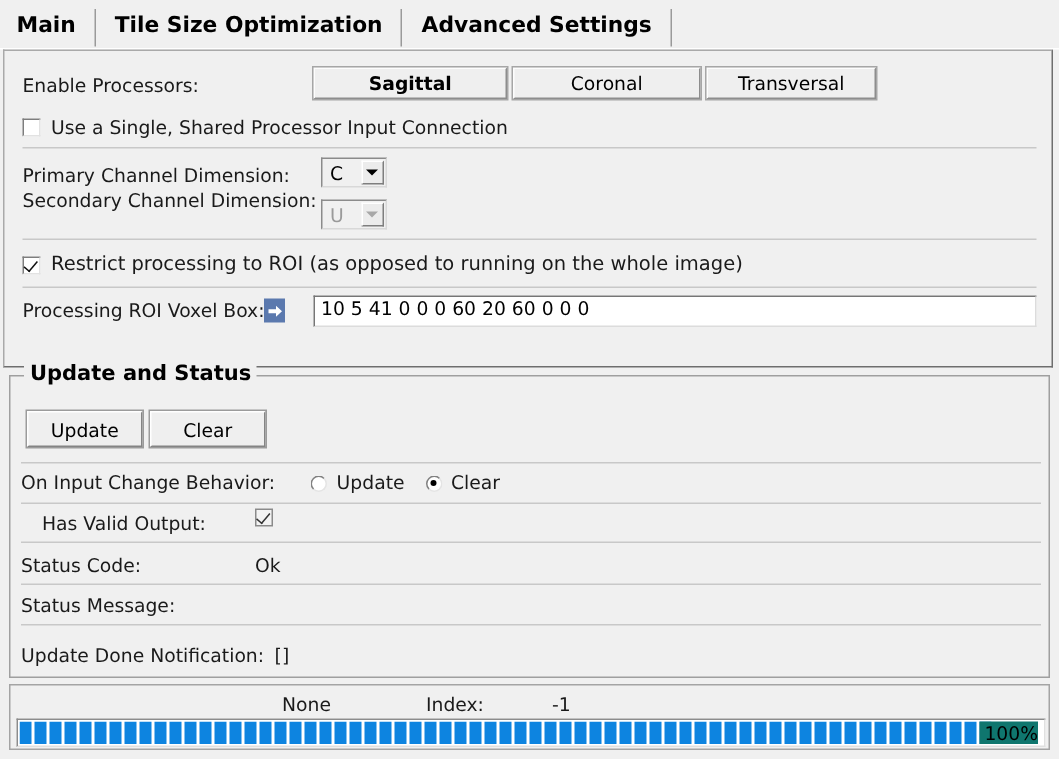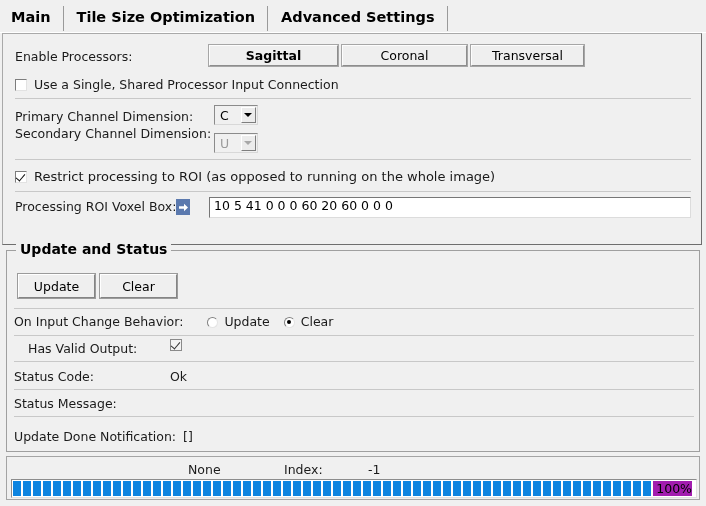--- a/index.html
+++ b/index.html
@@ -281,21 +281,21 @@
   .pseg {
     width: 8px; height: 15px;
     background: #0d84e0;
     flex: 0 0 auto;
   }
   .ptext {
     position: absolute;
     right: 4px;
     font-size: 12.5px;
     color: #000;
-    background: #a21caf;
+    background: #0f766e;
     padding-left: 3px;
   }
 </style>
 </head>
 <body>
 
 <div class="app">
 
   <div class="tabstrip">
     <div class="leftedge"></div>

